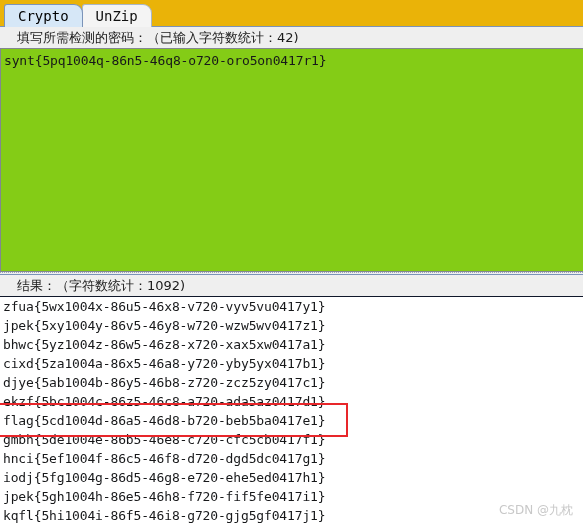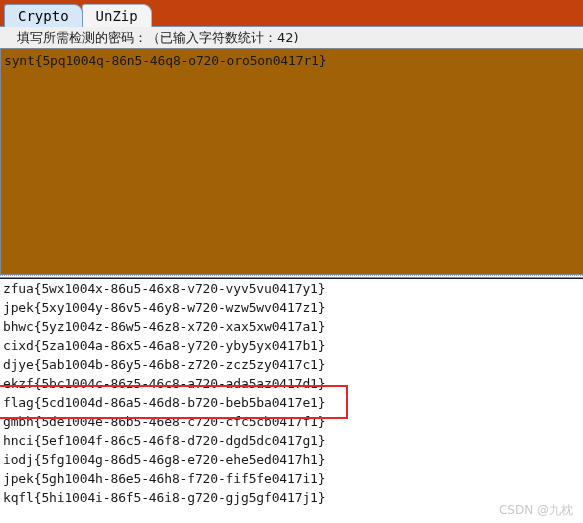--- a/index.html
+++ b/index.html
@@ -20,21 +20,21 @@
     background: #efefef;
     position: relative;
     box-sizing: border-box;
     display: flex;
     flex-direction: column;
   }
 
   
   .tabbar {
     height: 27px;
-    background: #c2410c;
+    background: #eab308;
     position: relative;
     display: flex;
     align-items: flex-end;
     padding-left: 4px;
     box-sizing: border-box;
     border-bottom: 1px solid #7b93b8;
   }
   .tab {
     height: 23px;
     line-height: 23px;
@@ -77,21 +77,21 @@
     height: 3px;
     width: 100%;
     background: #efefef;
     border-top: 1px dotted #9aa7b8;
     border-bottom: 1px solid #7b93b8;
     box-sizing: border-box;
   }
 
   
   .textarea-box {
-    background: #a16207;
+    background: #84cc16;
     border: 1px solid #828790;
     border-right: none;
     box-sizing: border-box;
     overflow: hidden;
     position: relative;
   }
   #input-area {
     height: 227px;
     border-top: 1px solid #828790;
   }
@@ -160,20 +160,21 @@
   <div class="label-row">填写所需检测的密码：（已输入字符数统计：42)</div>
 
   <div class="textarea-box" id="input-area">
     <div id="input-lines">
       <div class="mono-line">synt{5pq1004q-86n5-46q8-o720-oro5on0417r1}</div>
     </div>
   </div>
 
   <div class="dotted-sep"></div>
 
+  <div class="label-row">结果：（字符数统计：1092)</div>
 
   <div id="result-area">
     <div id="result-lines">
         <div class="mono-line">zfua{5wx1004x-86u5-46x8-v720-vyv5vu0417y1}</div>
         <div class="mono-line">jpek{5xy1004y-86v5-46y8-w720-wzw5wv0417z1}</div>
         <div class="mono-line">bhwc{5yz1004z-86w5-46z8-x720-xax5xw0417a1}</div>
         <div class="mono-line">cixd{5za1004a-86x5-46a8-y720-yby5yx0417b1}</div>
         <div class="mono-line">djye{5ab1004b-86y5-46b8-z720-zcz5zy0417c1}</div>
         <div class="mono-line">ekzf{5bc1004c-86z5-46c8-a720-ada5az0417d1}</div>
         <div class="mono-line">flag{5cd1004d-86a5-46d8-b720-beb5ba0417e1}</div>

